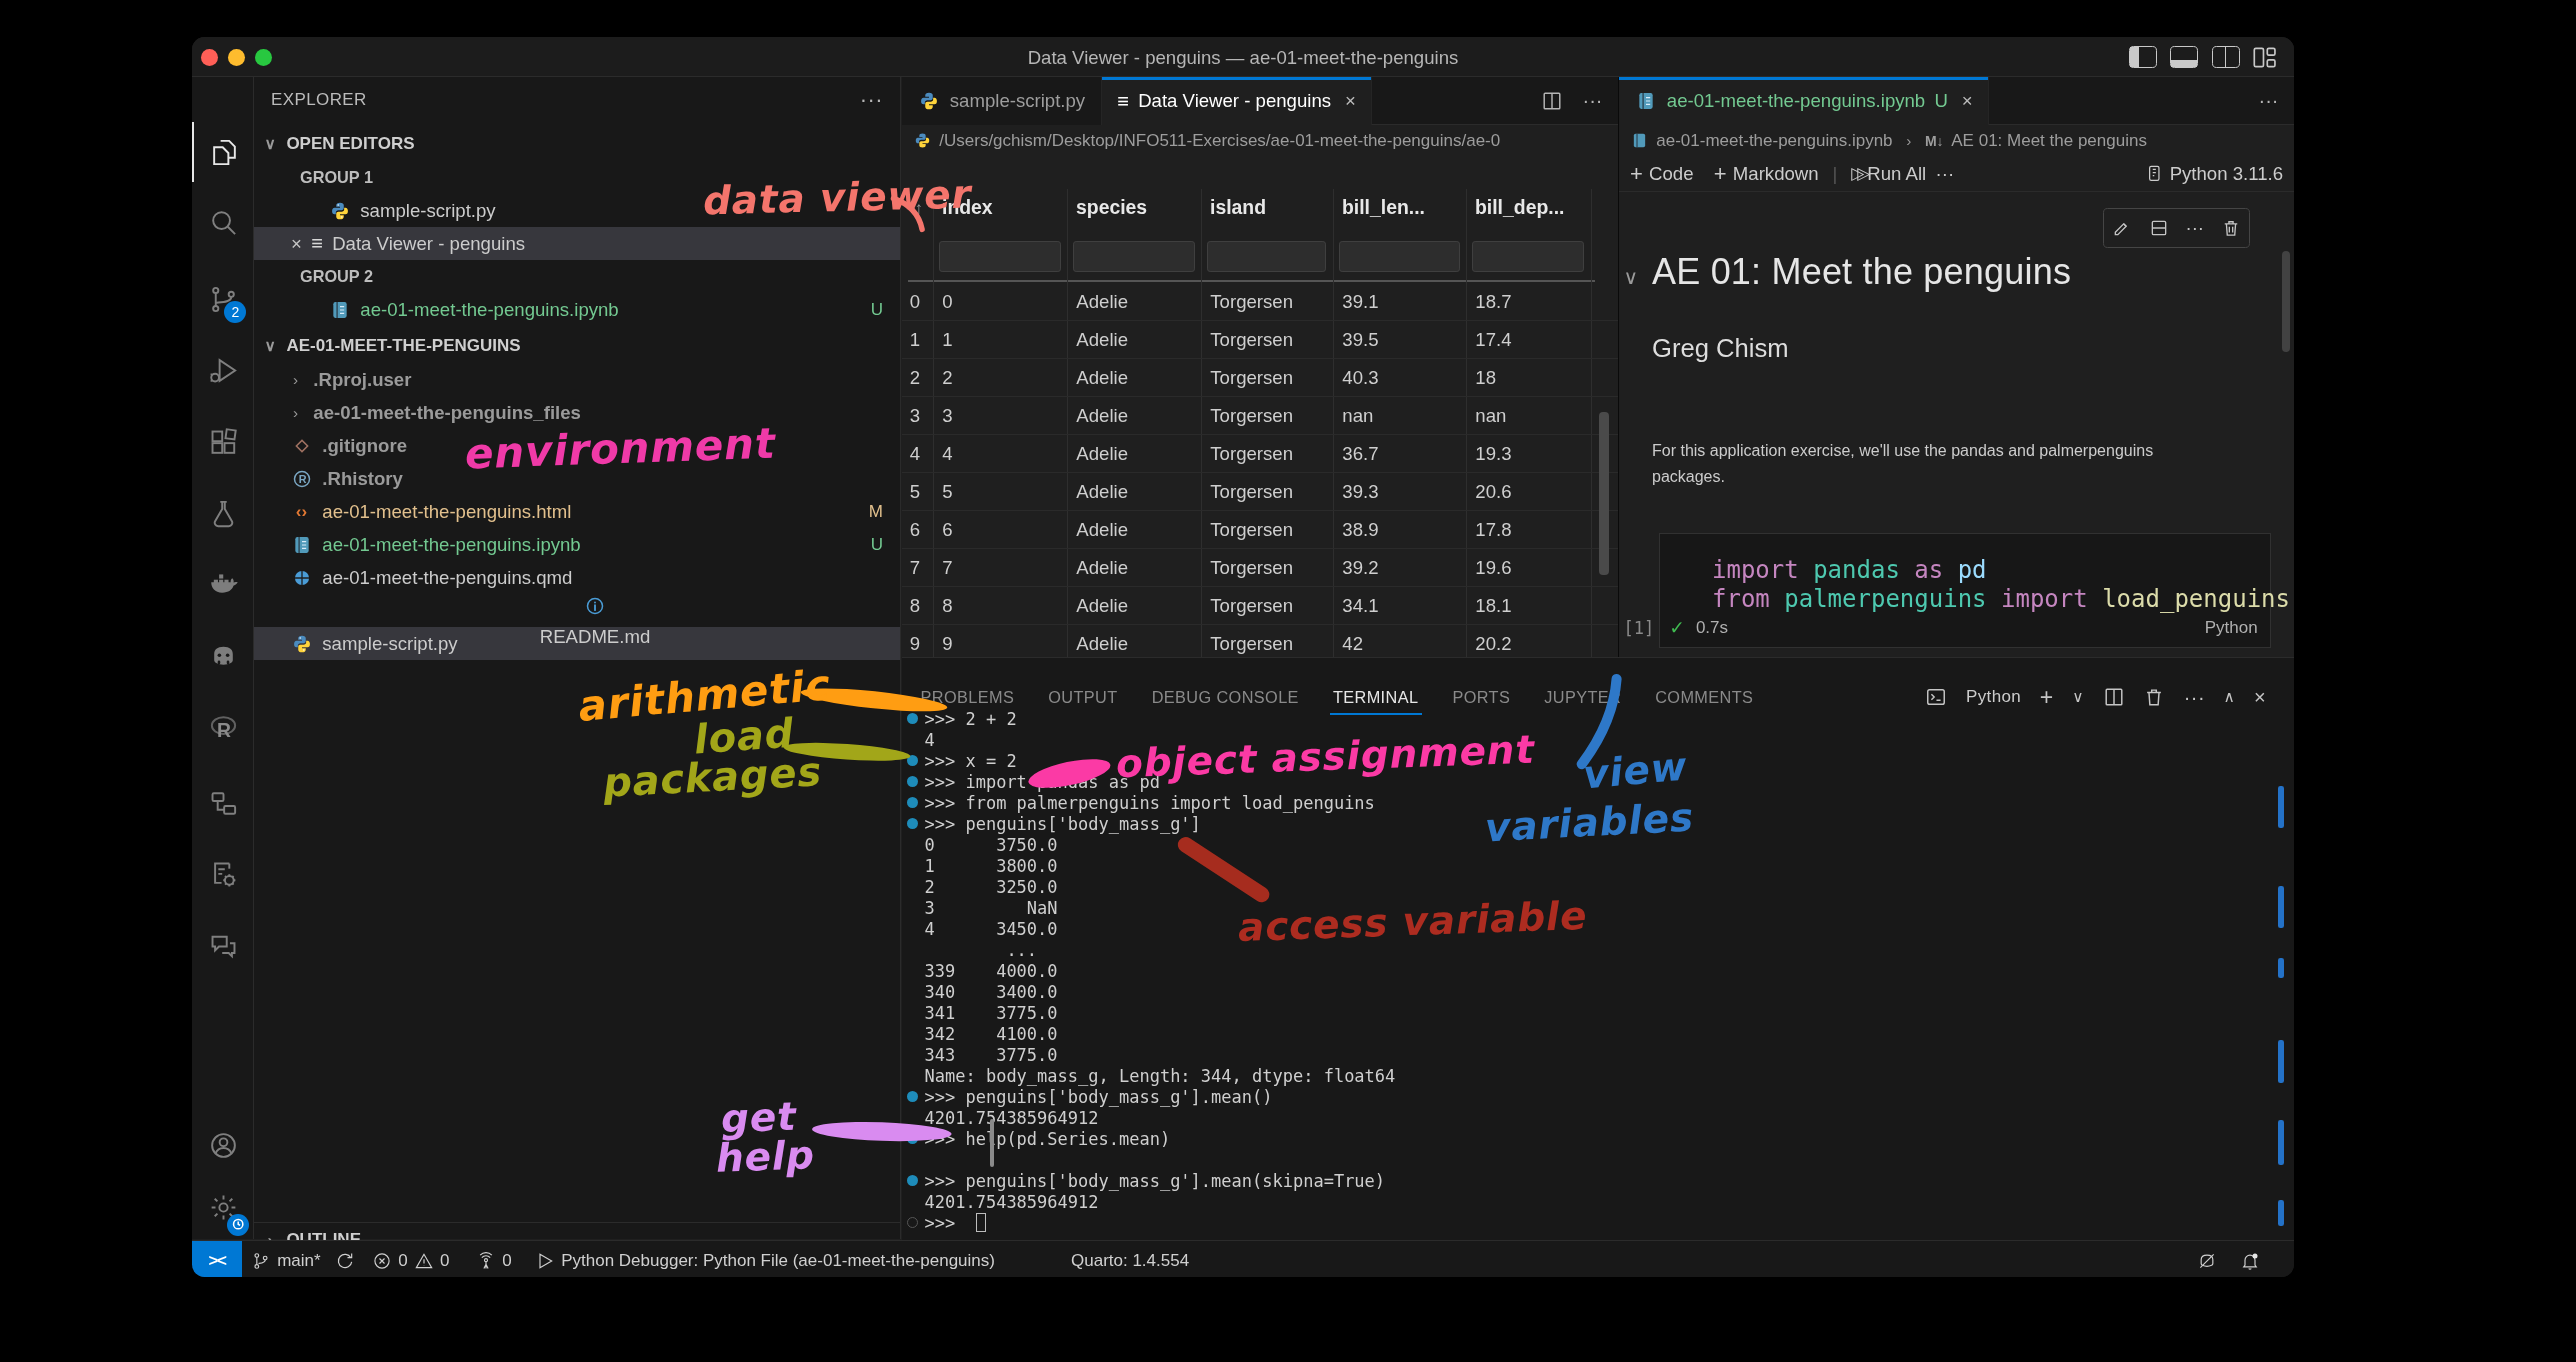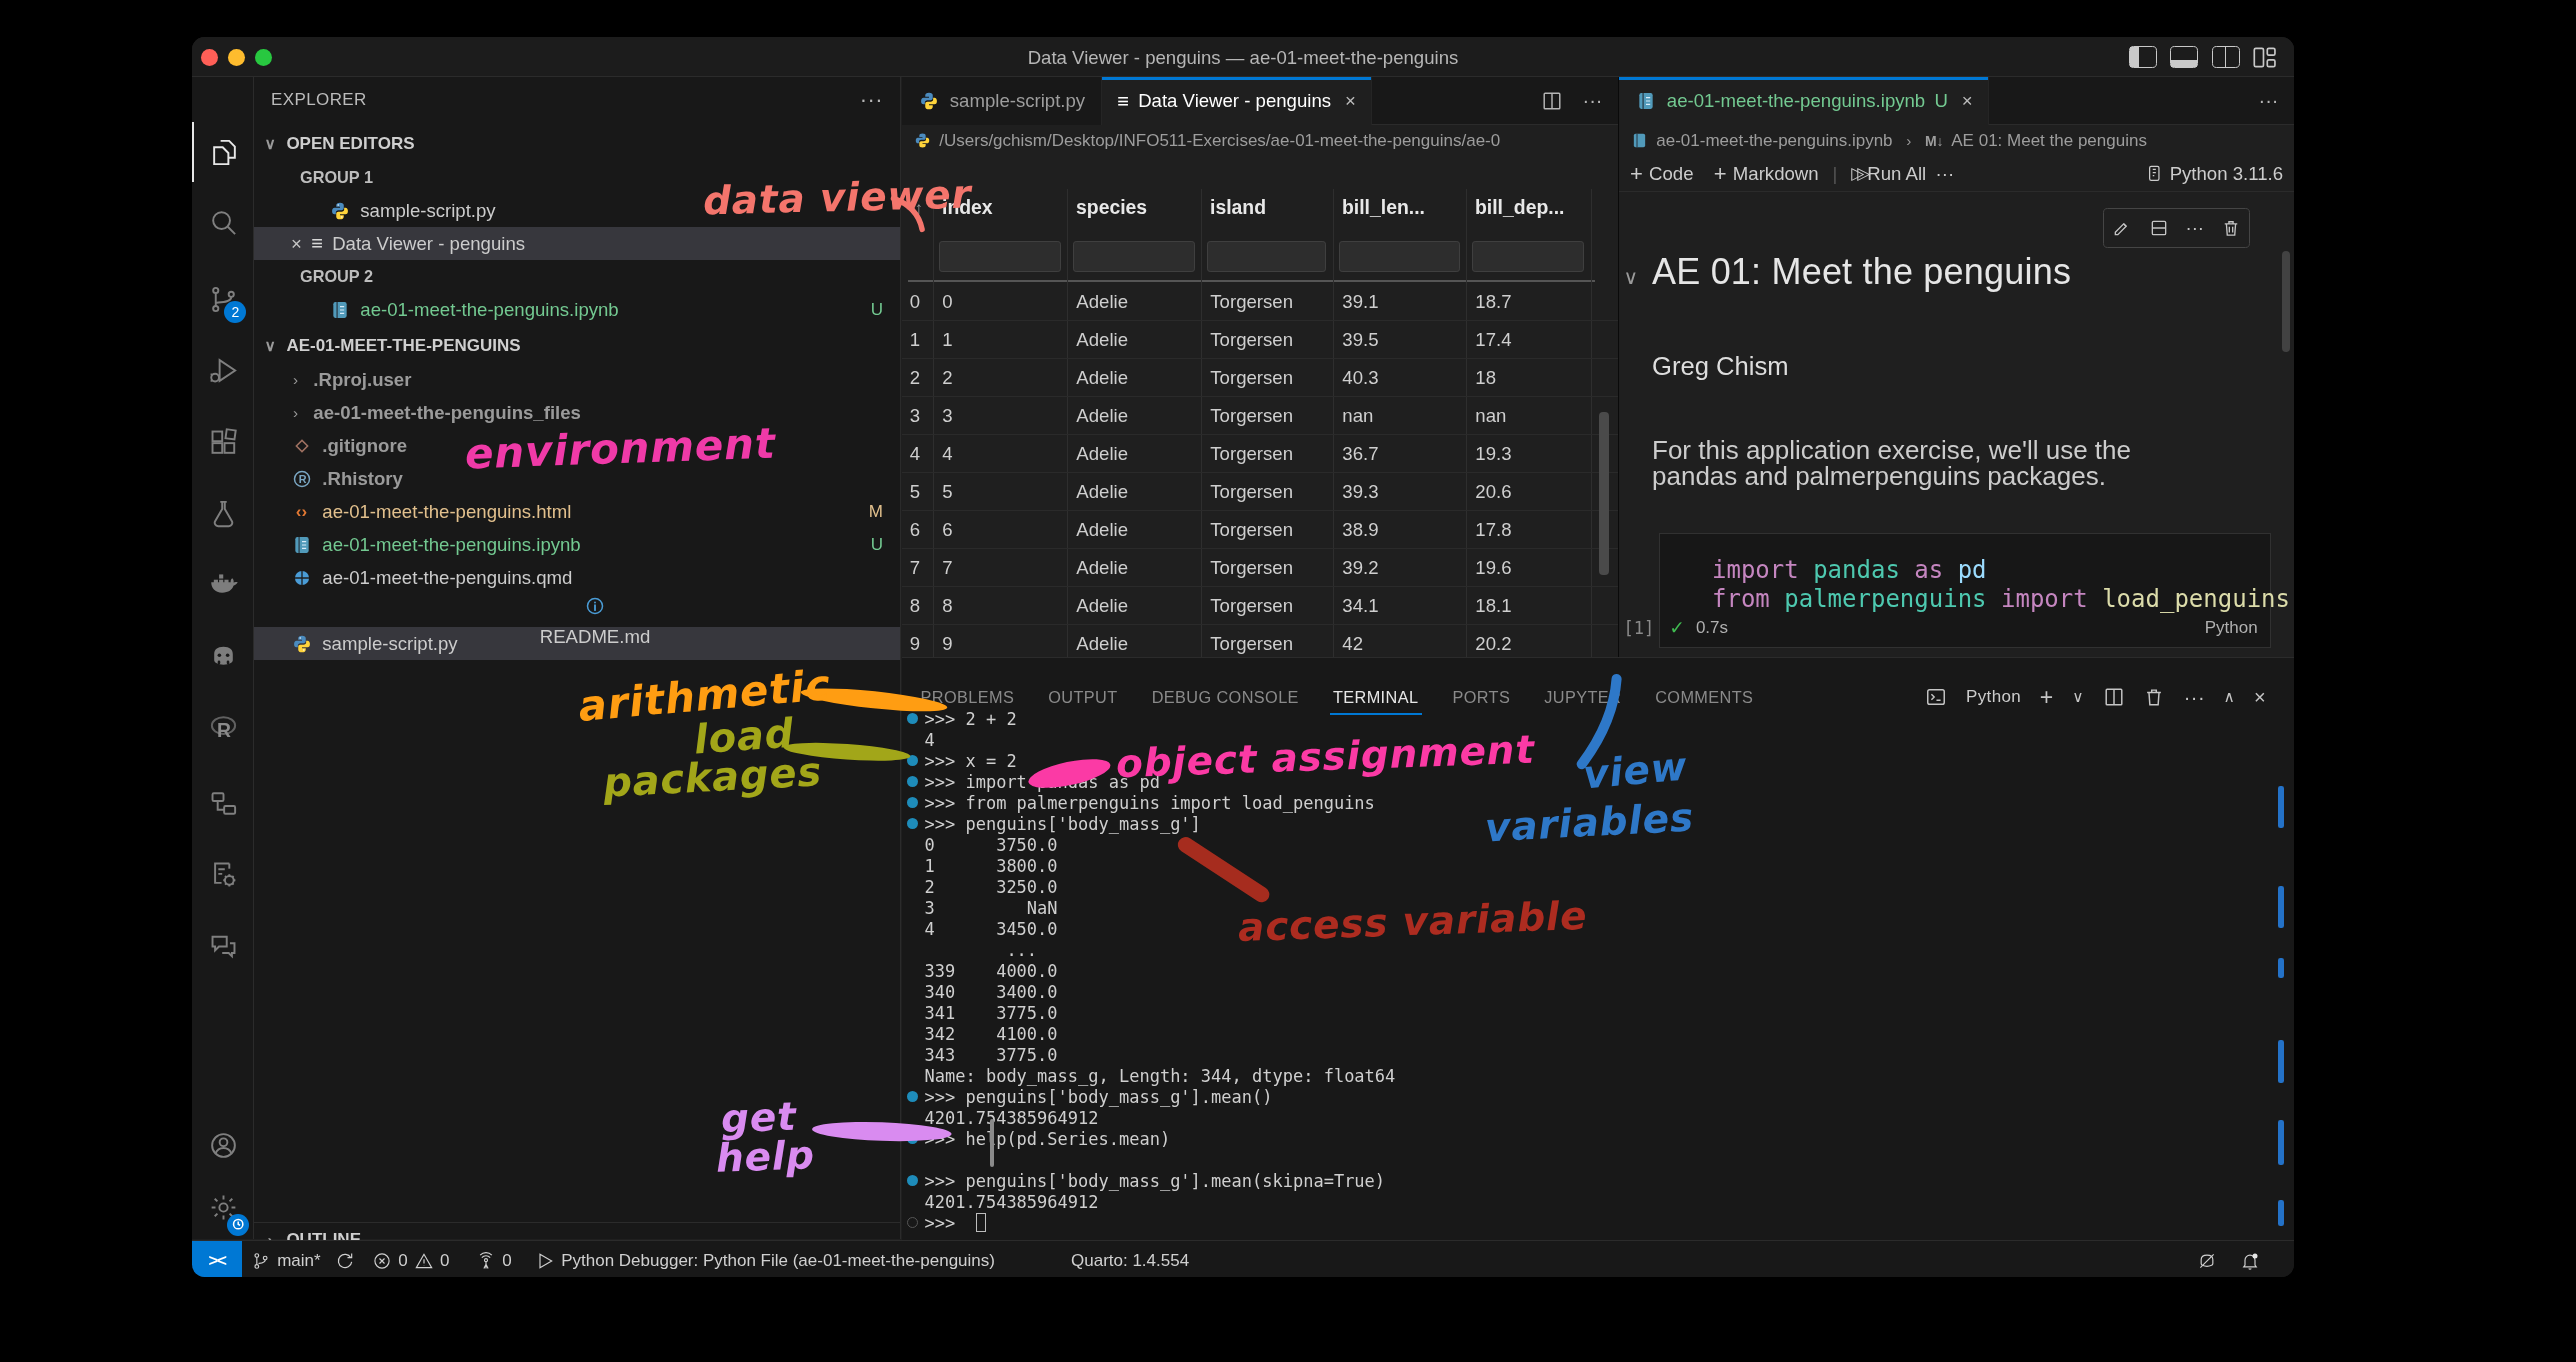--- a/index.html
+++ b/index.html
@@ -53,22 +53,22 @@
 .dv-row { height:38px; display:flex; border-bottom:0.8px solid #2a2a2a; font-size:18.6px; color:#cfcfcf; align-items:center; }
 .dc { padding-left:9.3px; overflow:hidden; }
 .c0{width:31px; padding-left:7.7px;} .c1{width:134px;} .c2{width:134px;} .c3{width:132px;} .c4{width:133px;} .c5{width:125px;}
 
 .nbbar { position:absolute; left:0; top:79px; right:0; height:36px; display:flex; align-items:center; gap:9.3px; padding:0 11px; font-size:18.6px; color:#cccccc; border-bottom:0.8px solid #2b2b2b; }
 .nbtn { display:flex; align-items:center; gap:6.2px; }
 .nbc { position:absolute; left:0; top:115px; right:0; bottom:0; overflow:hidden; }
 .celltools { position:absolute; left:484px; top:15.5px; width:147px; height:40px; background:#1f1f1f; border:0.8px solid #454545; border-radius:4.6px; display:flex; align-items:center; justify-content:space-around; color:#c5c5c5; }
 .celltools svg { width:20px; height:20px; stroke:#c5c5c5; fill:none; stroke-width:1.6; }
 .nb-h1 { position:absolute; left:33px; top:59px; font-size:36px; color:#e6e6e6; letter-spacing:0.2px; }
-.nb-h2 { position:absolute; left:33px; top:160px; font-size:25.6px; color:#dddddd; }
-.nb-p  { position:absolute; left:33px; top:246px; font-size:26px; color:#cccccc; width:511px; line-height:25.6px; }
+.nb-h2 { position:absolute; left:33px; top:142px; font-size:25.6px; color:#dddddd; }
+.nb-p  { position:absolute; left:33px; top:246px; font-size:16px; color:#cccccc; width:511px; line-height:25.6px; }
 .cell-box { position:absolute; left:40px; top:341px; width:612px; height:115px; background:#171717; border:0.8px solid #313131; }
 .codeline { position:absolute; left:52px; font-family:"DejaVu Sans Mono", monospace; font-size:24px; white-space:pre; }
 .tok-kw{color:#c586c0;} .tok-mod{color:#4ec9b0;} .tok-var{color:#9cdcfe;} .tok-fn{color:#dcdcaa;} 
 .cell-foot { position:absolute; left:9.3px; right:12.4px; bottom:7.7px; display:flex; align-items:center; gap:11px; font-size:17px; color:#b0b0b0; }
 .exec { position:absolute; left:4.6px; top:426px; font-family:"DejaVu Sans Mono", monospace; font-size:17px; color:#8a8a8a; }
 
 .panel { position:absolute; left:710px; top:620px; width:1392px; height:583px; background:#181818; border-top:0.8px solid #2b2b2b; }
 .p-head { position:absolute; left:0; top:16px; right:0; height:46px; display:flex; align-items:center; gap:34px; padding-left:18.6px; font-size:16.3px; color:#8a8a8a; letter-spacing:0.4px; }
 .p-tab { position:relative; height:46px; display:flex; align-items:center; }
 .p-tab.active { color:#e7e7e7; }

